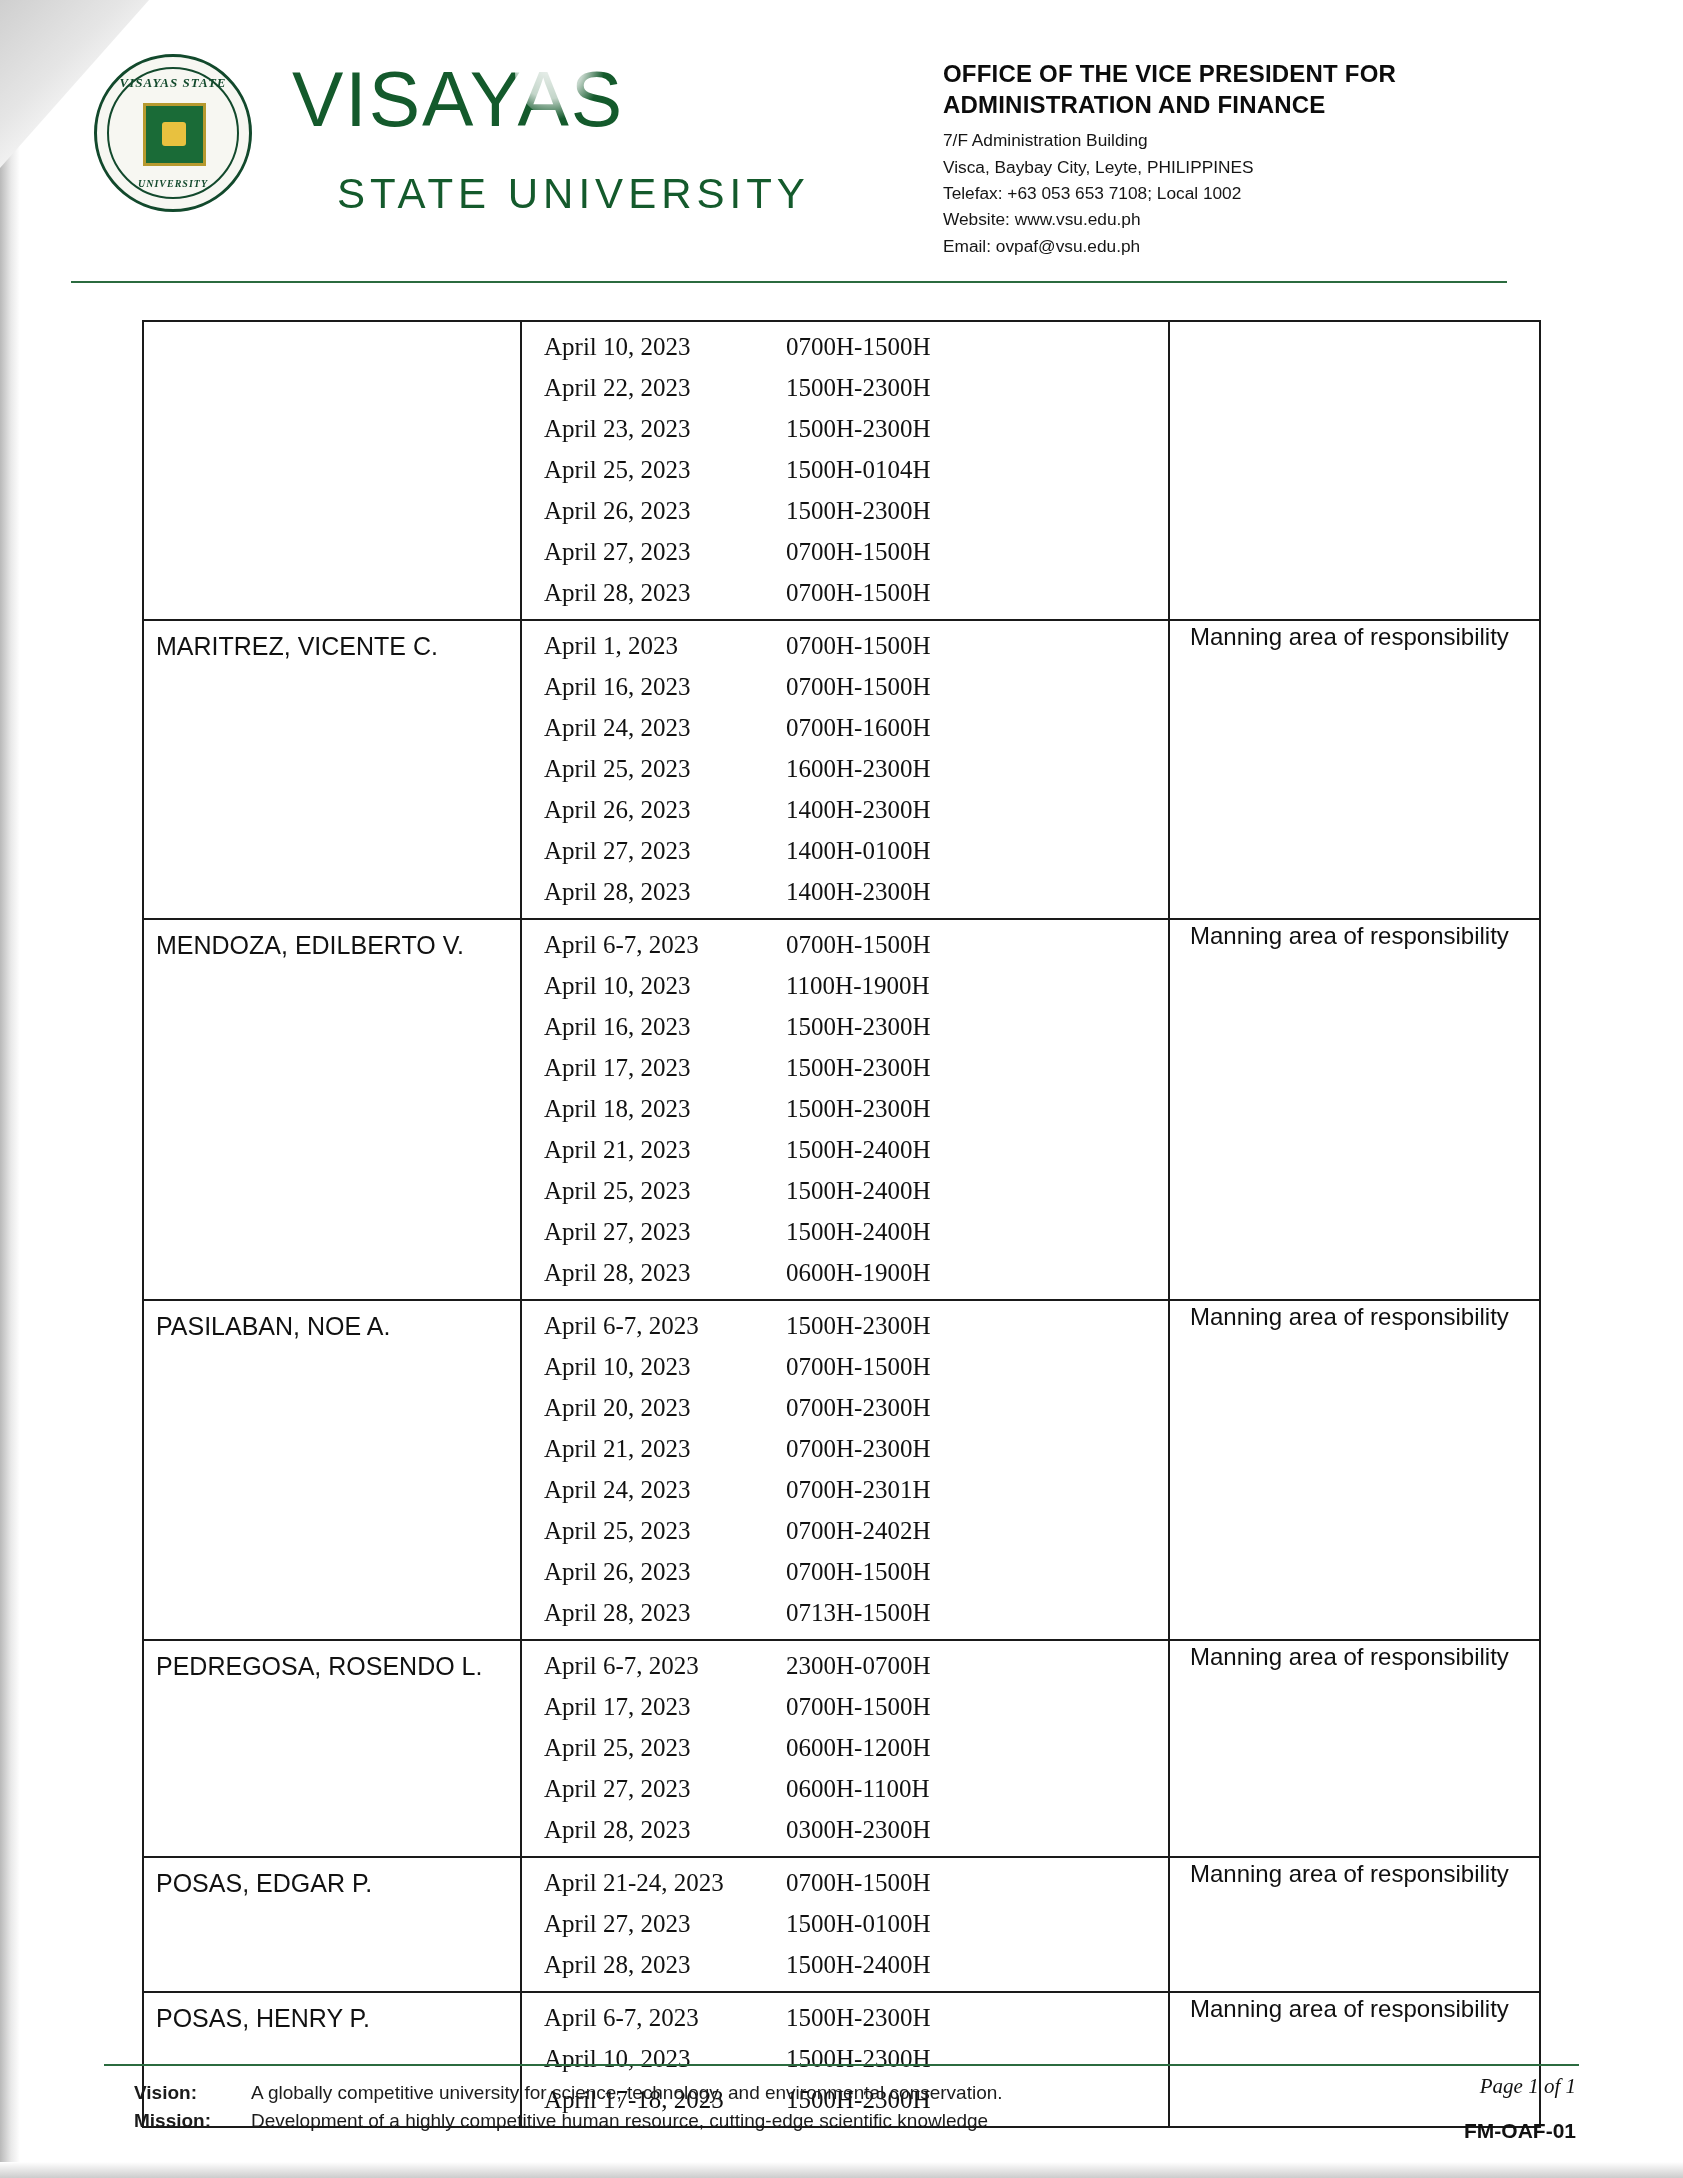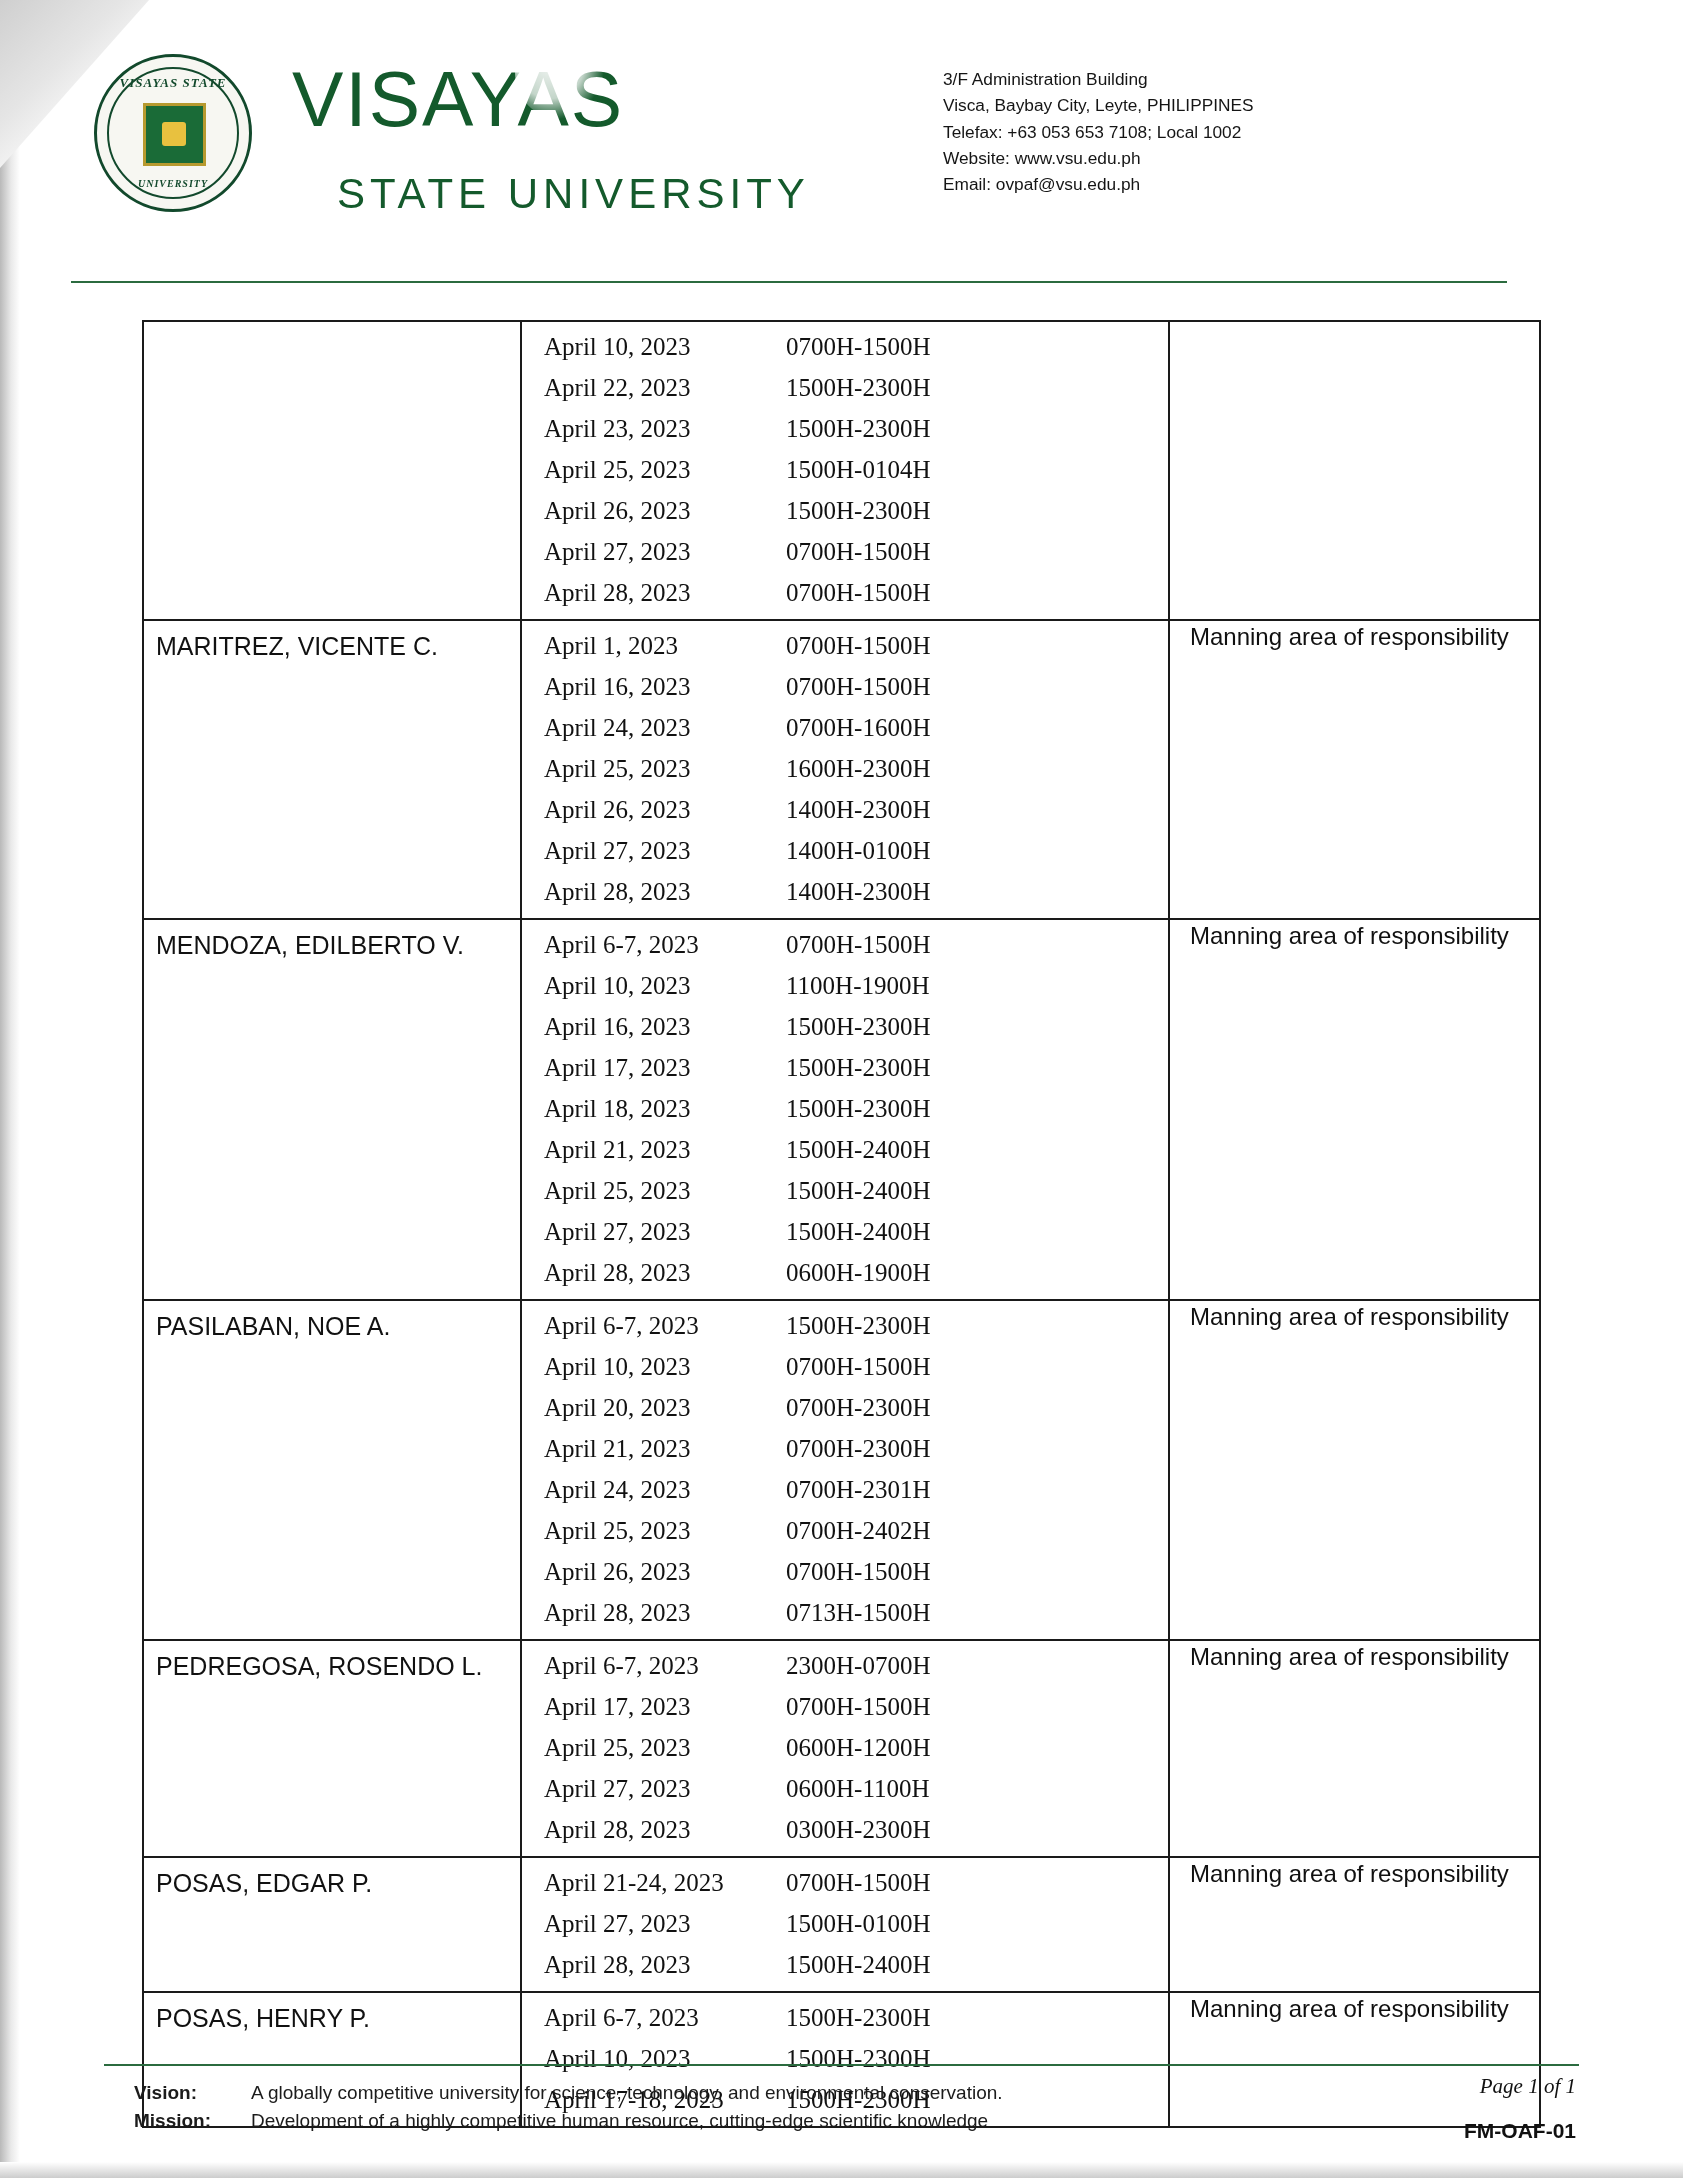--- a/index.html
+++ b/index.html
@@ -266,22 +266,23 @@
       <div class="inner"></div>
       <div class="txt-bot">UNIVERSITY</div>
     </div>
 
     <div class="univ-name">VISAYAS</div>
     <div class="univ-sub">STATE UNIVERSITY</div>
     <div class="glare"></div>
     <div class="glare2"></div>
 
     <div class="office-block">
+      <div class="office-title">OFFICE OF THE VICE PRESIDENT FOR ADMINISTRATION AND FINANCE</div>
       <div class="office-lines">
-          <div>3/F Administration Building</div>
+          <div>7/F Administration Building</div>
           <div>Visca, Baybay City, Leyte, PHILIPPINES</div>
           <div>Telefax: +63 053 653 7108; Local 1002</div>
           <div>Website: www.vsu.edu.ph</div>
           <div>Email: ovpaf@vsu.edu.ph</div>
         </div>
     </div>
   </div>
   <div class="rule"></div>
 
   <div class="table-wrap">

